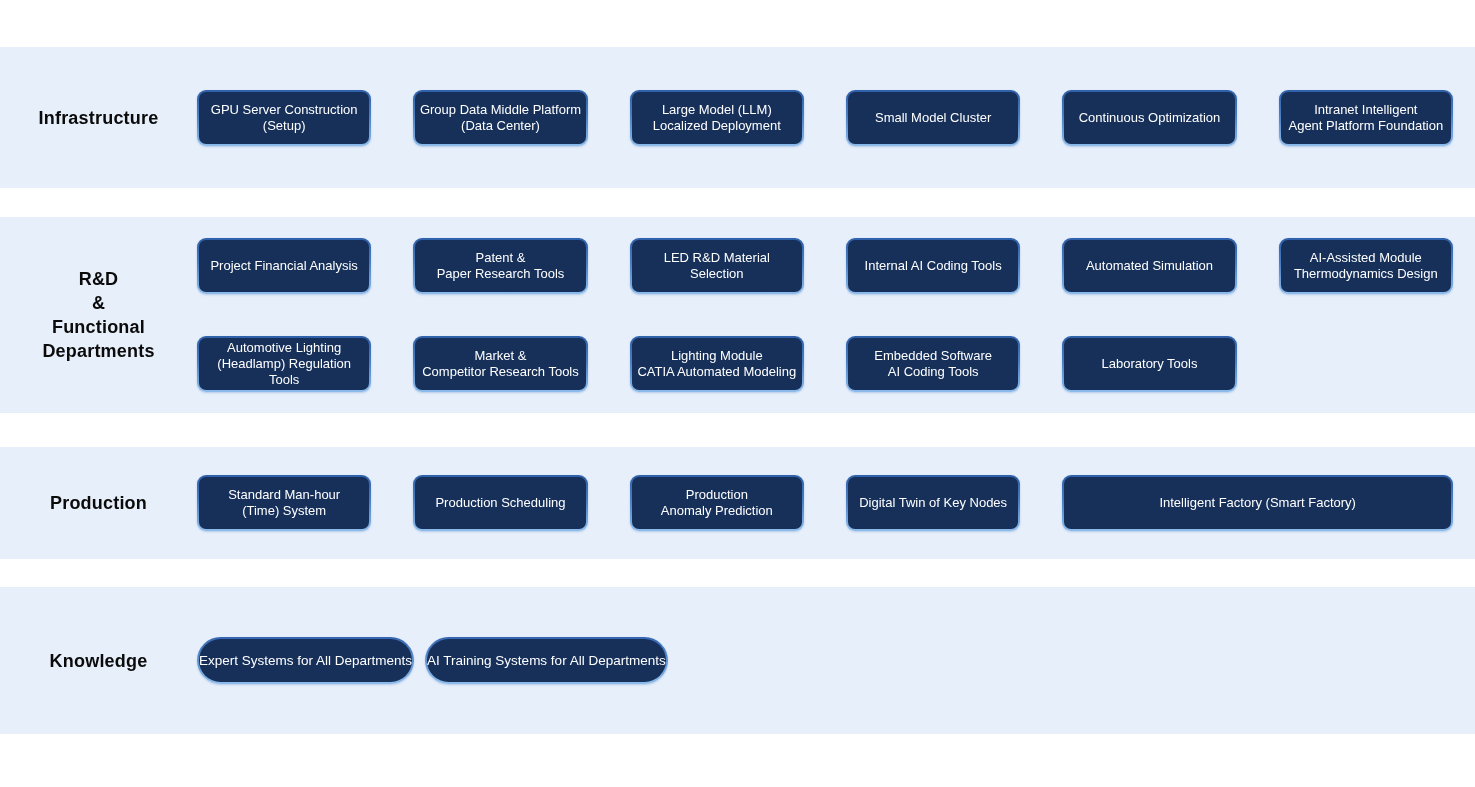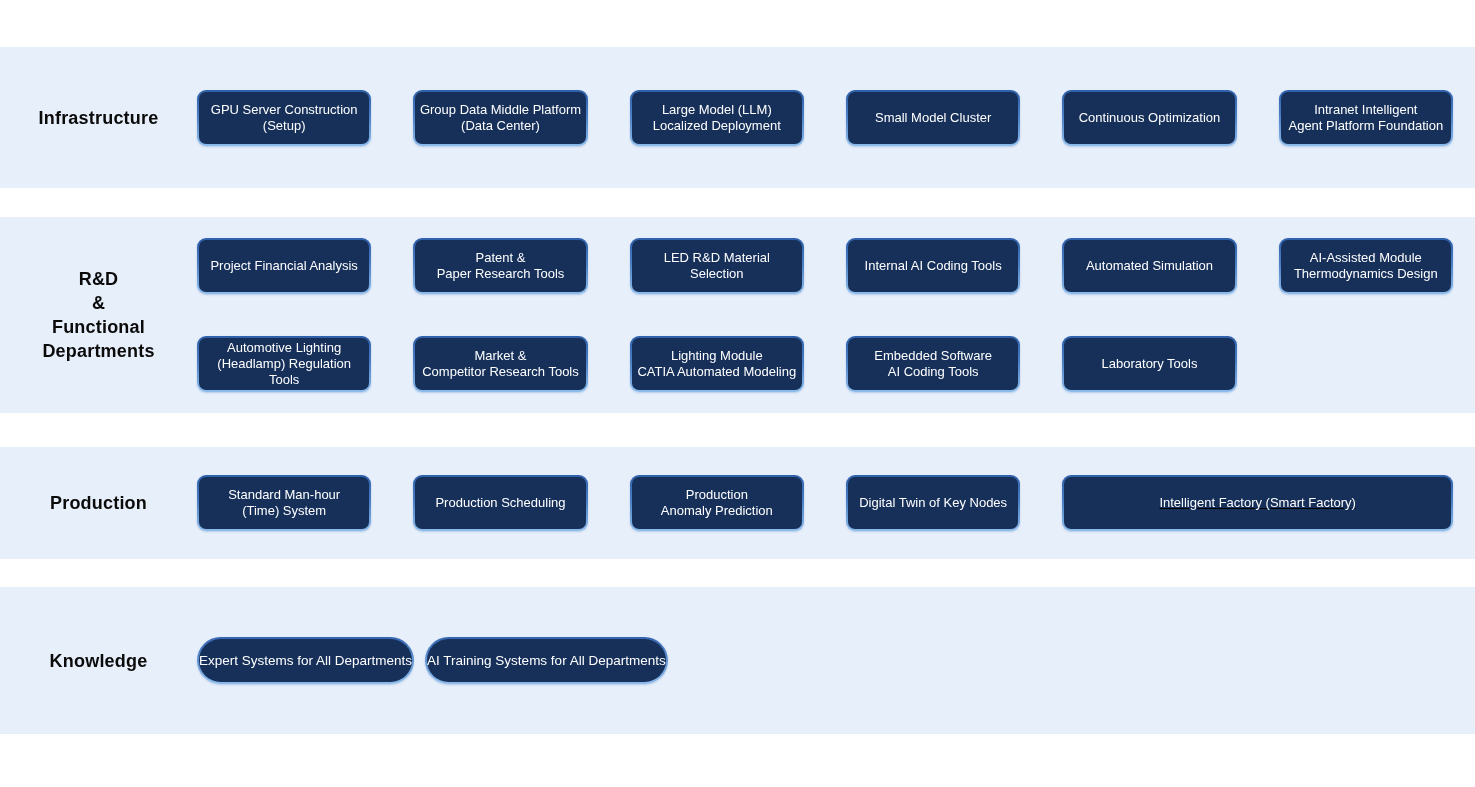--- a/index.html
+++ b/index.html
@@ -71,21 +71,21 @@
     align-items: center;
     justify-content: center;
     text-align: center;
     color: #ffffff;
     font-size: 13px;
     line-height: 16px;
     white-space: pre-line;
     padding: 0 4px;
     box-sizing: border-box;
   }
-  .node-wide { grid-column: 5 / 7; text-decoration: underline; }
+  .node-wide { grid-column: 5 / 7; }
 
   .bars {
     display: flex;
     flex-direction: row;
     gap: 11px;
     padding-right: 43px;
   }
   .bar {
     height: 47px;
     border-radius: 24px;

